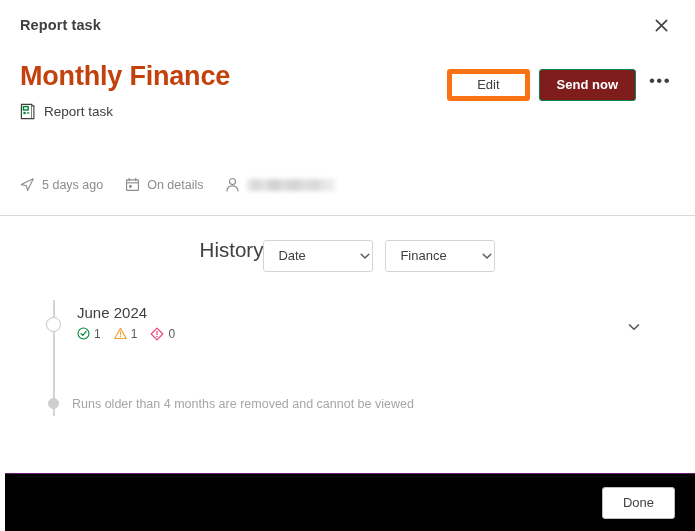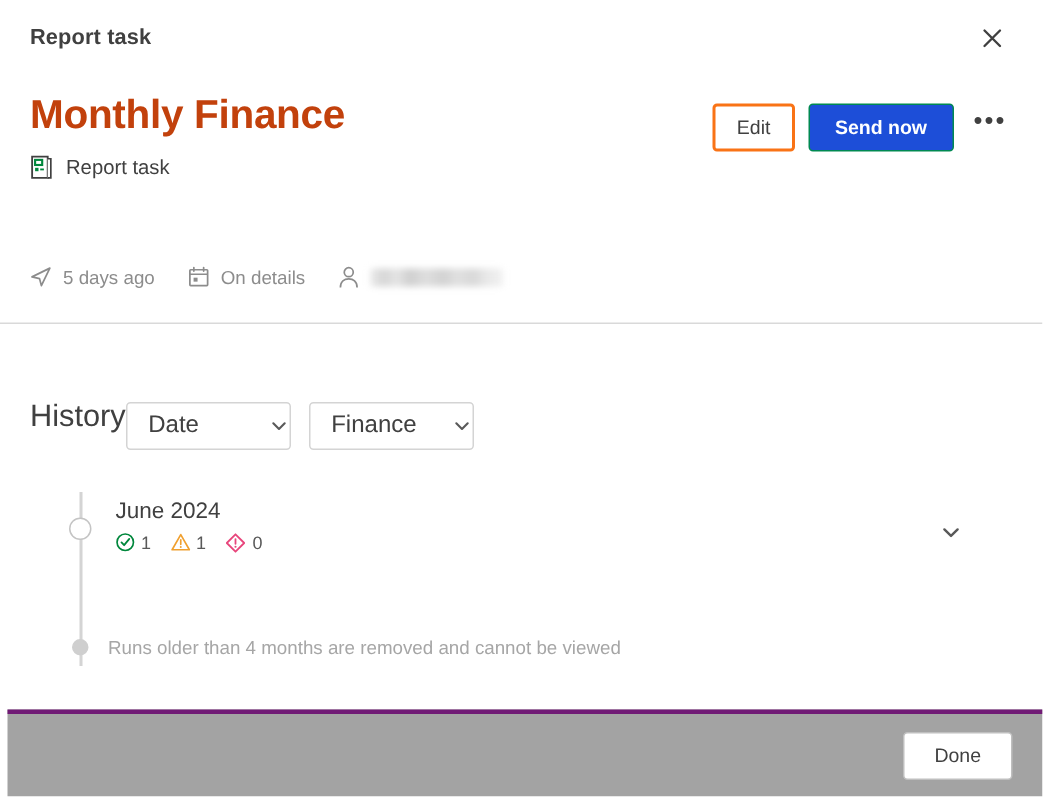--- a/index.html
+++ b/index.html
@@ -105,27 +105,27 @@
   .btn {
     font-family: "Liberation Sans", sans-serif;
     font-size: 13px;
     border-radius: 3px;
     cursor: pointer;
     box-sizing: border-box;
     white-space: nowrap;
   }
   .btn-secondary {
     background: #ffffff;
-    border: 2px solid #f97316;
+    border: 5px solid #f97316;
     color: #404040;
     height: 32px;
-    padding: 0 14px;
+    padding: 0 25px;
   }
   .btn-primary {
-    background: #1d4ed8;
+    background: #7f1d1d;
     border: 1px solid #008952;
     color: #ffffff;
     font-weight: bold;
     height: 32px;
     padding: 0 17px;
   }
   .kebab-btn {
     width: 30px;
     height: 30px;
     display: flex;
@@ -147,22 +147,21 @@
   }
 
   
   .history {
     padding: 22px 20px 0 20px;
     box-sizing: border-box;
   }
   .history-head {
     display: flex;
     align-items: flex-start;
-    justify-content: flex-start;
-    margin-top: 28px;
+    justify-content: center;
   }
   .history-title {
     font-size: 20.5px;
     color: #404040;
     margin: 0 0 11px 0;
     font-weight: normal;
   }
   .history-sub {
     font-size: 13px;
     color: #595959;
@@ -176,21 +175,21 @@
     width: 110px;
     height: 32px;
     border: 1px solid #d4d4d4;
     border-radius: 3px;
     background: #ffffff;
     display: flex;
     align-items: center;
     justify-content: space-between;
     padding: 0 1px 0 14px;
     box-sizing: border-box;
-    font-size: 16px;
+    font-size: 13px;
     color: #404040;
     cursor: pointer;
   }
   .chev {
     color: #595959;
     display: flex;
     align-items: center;
   }
 
   
@@ -282,27 +281,27 @@
     color: #a6a6a6;
   }
 
   
   .footer {
     position: absolute;
     left: 5px;
     right: 0;
     bottom: 0;
     height: 58px;
-    border-top: 3px solid #701a75;
+    border-top: 1px solid #701a75;
     display: flex;
     align-items: center;
     justify-content: flex-end;
     padding-right: 20px;
     box-sizing: border-box;
-    background: #a3a3a3;
+    background: #000000;
   }
   .btn-done {
     background: #ffffff;
     border: 1px solid #bfbfbf;
     color: #404040;
     height: 32px;
     padding: 0 20px;
     border-radius: 3px;
     font-size: 13px;
     cursor: pointer;

